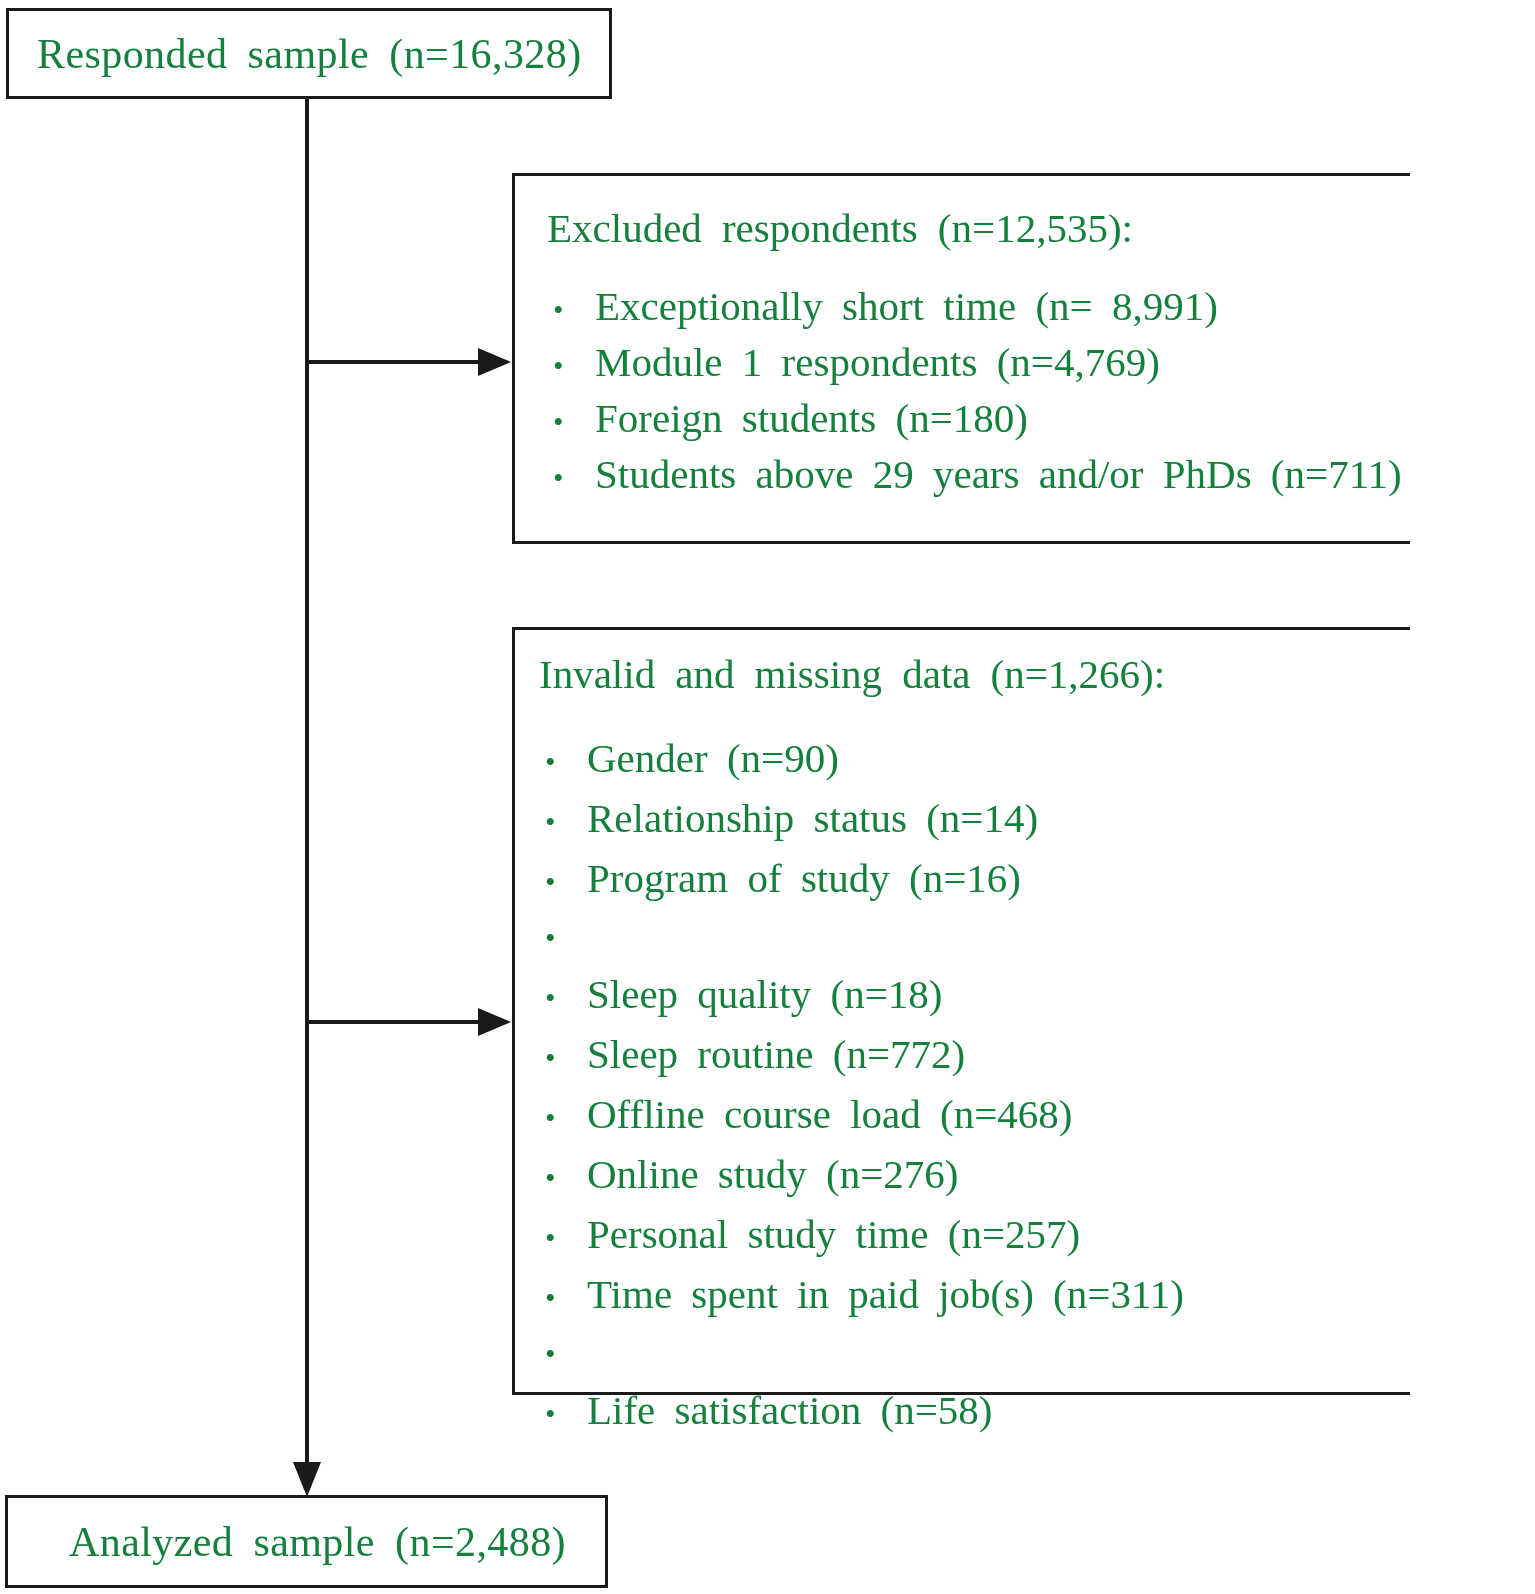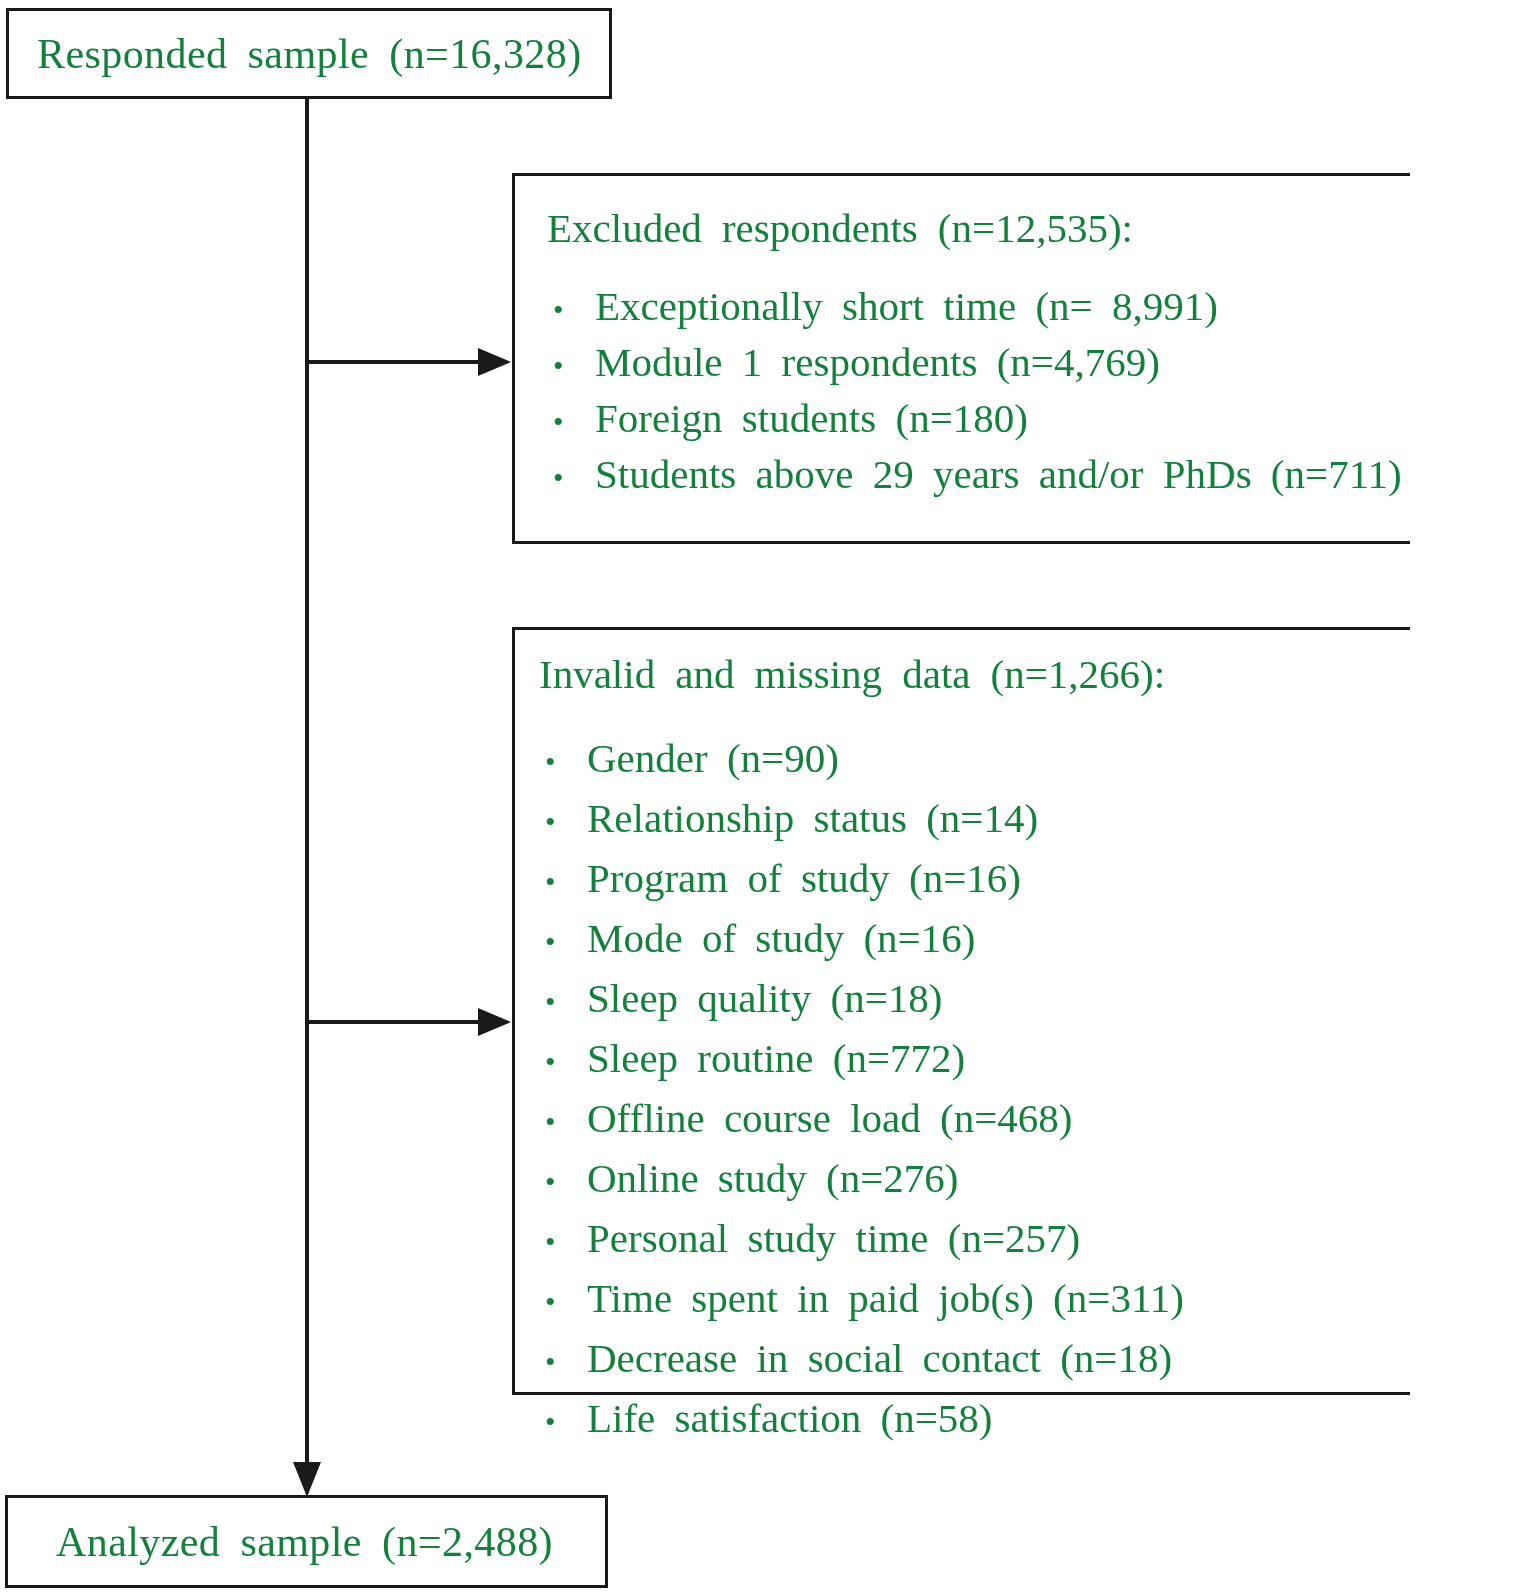--- a/index.html
+++ b/index.html
@@ -30,21 +30,21 @@
     letter-spacing: 0.01em;
   }
   .top-box {
     left: 6px; top: 8px;
     width: 606px; height: 91px;
     padding-left: 28px;
   }
   .bottom-box {
     left: 5px; top: 1495px;
     width: 603px; height: 93px;
-    padding-left: 48px;
+    padding-left: 61px;
   }
   .excluded-box {
     left: 512px; top: 173px;
     width: 1016px; height: 371px;
     padding: 28px 18px 0 32px;
   }
   .invalid-box {
     left: 512px; top: 627px;
     width: 1016px; height: 768px;
     padding: 20px 18px 0 24px;
@@ -134,21 +134,20 @@
       <li>
         <span class="bullet-marker">•</span>
         <span>Relationship status (n=14)</span>
       </li>
       <li>
         <span class="bullet-marker">•</span>
         <span>Program of study (n=16)</span>
       </li>
       <li>
         <span class="bullet-marker">•</span>
-        <span>Mode of study (n=16)</span>
       </li>
       <li>
         <span class="bullet-marker">•</span>
         <span>Sleep quality (n=18)</span>
       </li>
       <li>
         <span class="bullet-marker">•</span>
         <span>Sleep routine (n=772)</span>
       </li>
       <li>
@@ -162,21 +161,20 @@
       <li>
         <span class="bullet-marker">•</span>
         <span>Personal study time (n=257)</span>
       </li>
       <li>
         <span class="bullet-marker">•</span>
         <span>Time spent in paid job(s) (n=311)</span>
       </li>
       <li>
         <span class="bullet-marker">•</span>
-        <span>Decrease in social contact (n=18)</span>
       </li>
       <li>
         <span class="bullet-marker">•</span>
         <span>Life satisfaction (n=58)</span>
       </li>
     </ul>
   </div>
 
   <div class="box label-box bottom-box">
     <span>Analyzed sample (n=2,488)</span>

